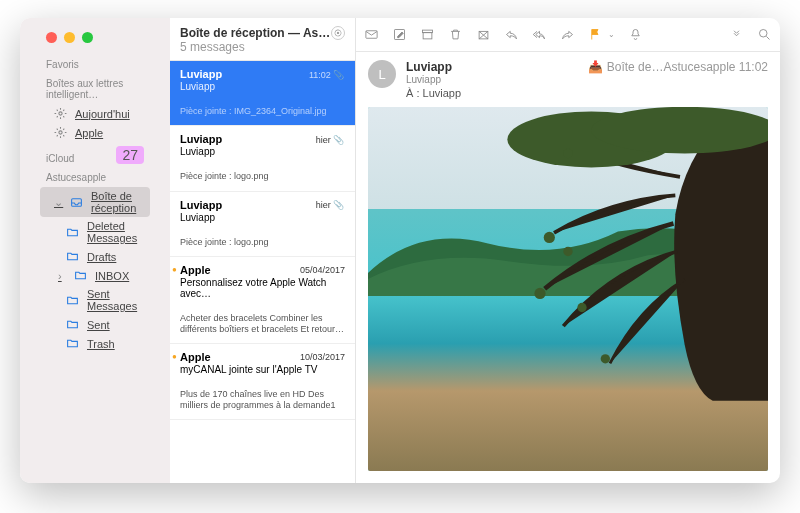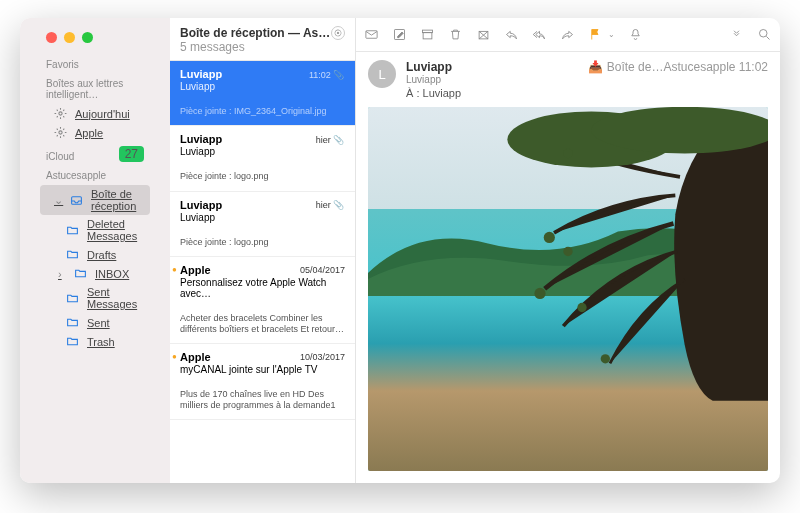--- a/index.html
+++ b/index.html
@@ -89,21 +89,21 @@
           <svg viewBox="0 0 24 24">
             <circle cx="12" cy="12" r="3" fill="none" stroke="#888" stroke-width="2"></circle>
             <path d="M12 2v3M12 19v3M4 12H1M23 12h-3M5 5l2 2M17 17l2 2M5 19l2-2M17 7l2-2" stroke="#888" stroke-width="2"></path>
           </svg>
         </span>
       <span>Apple</span>
     </div>
 
     <div class="sb-h" style="display:flex;align-items:flex-end">
       <span>iCloud</span>
-      <span class="badge" style="margin-left:auto;background:#22c55e;color:#555;font-size:12px;padding:1px 6px;border-radius:4px">27</span>
+      <span class="badge" style="margin-left:auto;background:#f0abfc;color:#555;font-size:14px;padding:1px 6px;border-radius:4px">27</span>
     </div>
 
     <div class="sb-h">Astucesapple</div>
     <div class="sb-item active">
       <span class="chev">⌄</span>
       <span class="ico">
           <svg viewBox="0 0 24 24">
             <path d="M3 13h5l2 3h4l2-3h5" stroke="#2a7de1" fill="none" stroke-width="2"></path>
             <rect x="3" y="5" width="18" height="14" rx="2" stroke="#2a7de1" fill="none" stroke-width="2"></rect>
           </svg>

